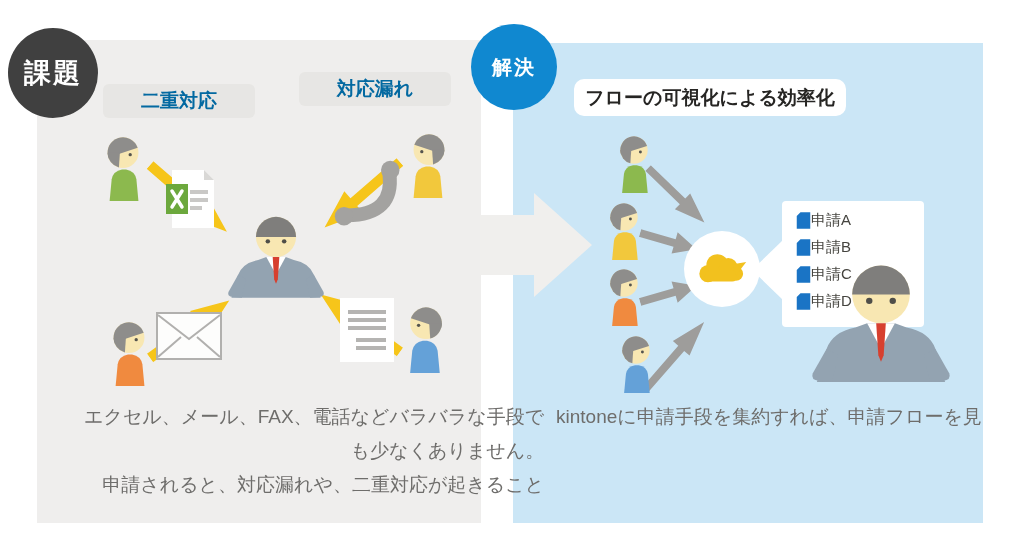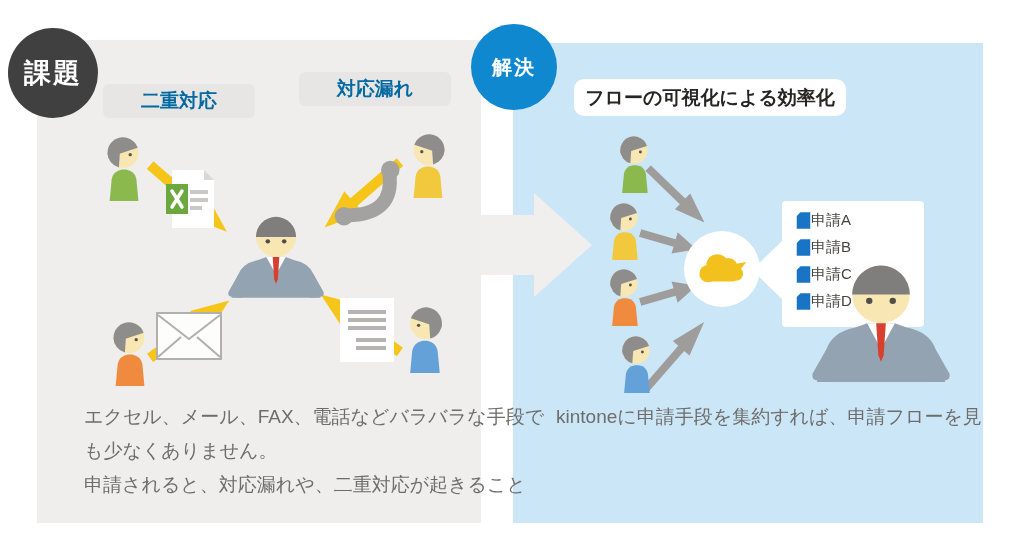--- a/index.html
+++ b/index.html
@@ -18,21 +18,21 @@
   .pill{height:34px;background:#e7e6e4;border-radius:6px;display:flex;align-items:center;
         justify-content:center;font-weight:bold;font-size:19px;color:#0369a1;z-index:2;}
   #pill-double{left:103px;top:84px;width:152px;}
   #pill-missed{left:299px;top:72px;width:152px;}
   #title-pill{left:574px;top:79px;width:272px;height:37px;background:#ffffff;border-radius:10px;
         display:flex;align-items:center;justify-content:center;font-weight:bold;font-size:19px;
         color:#262523;z-index:2;}
   
   #mid-arrow{left:470px;top:185px;z-index:1;}
   
-  .desc{font-size:19px;line-height:34px;color:#6e6d6b;z-index:2;white-space:nowrap;}
+  .desc{font-size:19px;line-height:34px;color:#6e6d6b;z-index:2;white-space:nowrap;text-align:right;}
   #desc-problem{left:84px;top:400px;}
   #desc-solution{left:556px;top:400px;}
   
   .arrow{z-index:3;transform-origin:0 50%;}
   .icon{z-index:4;}
   .person{z-index:5;}
   .flip{transform:scaleX(-1);}
   
   #cloud-circle{left:684px;top:231px;width:76px;height:76px;background:#fff;border-radius:50%;
         z-index:5;display:flex;align-items:center;justify-content:center;}

